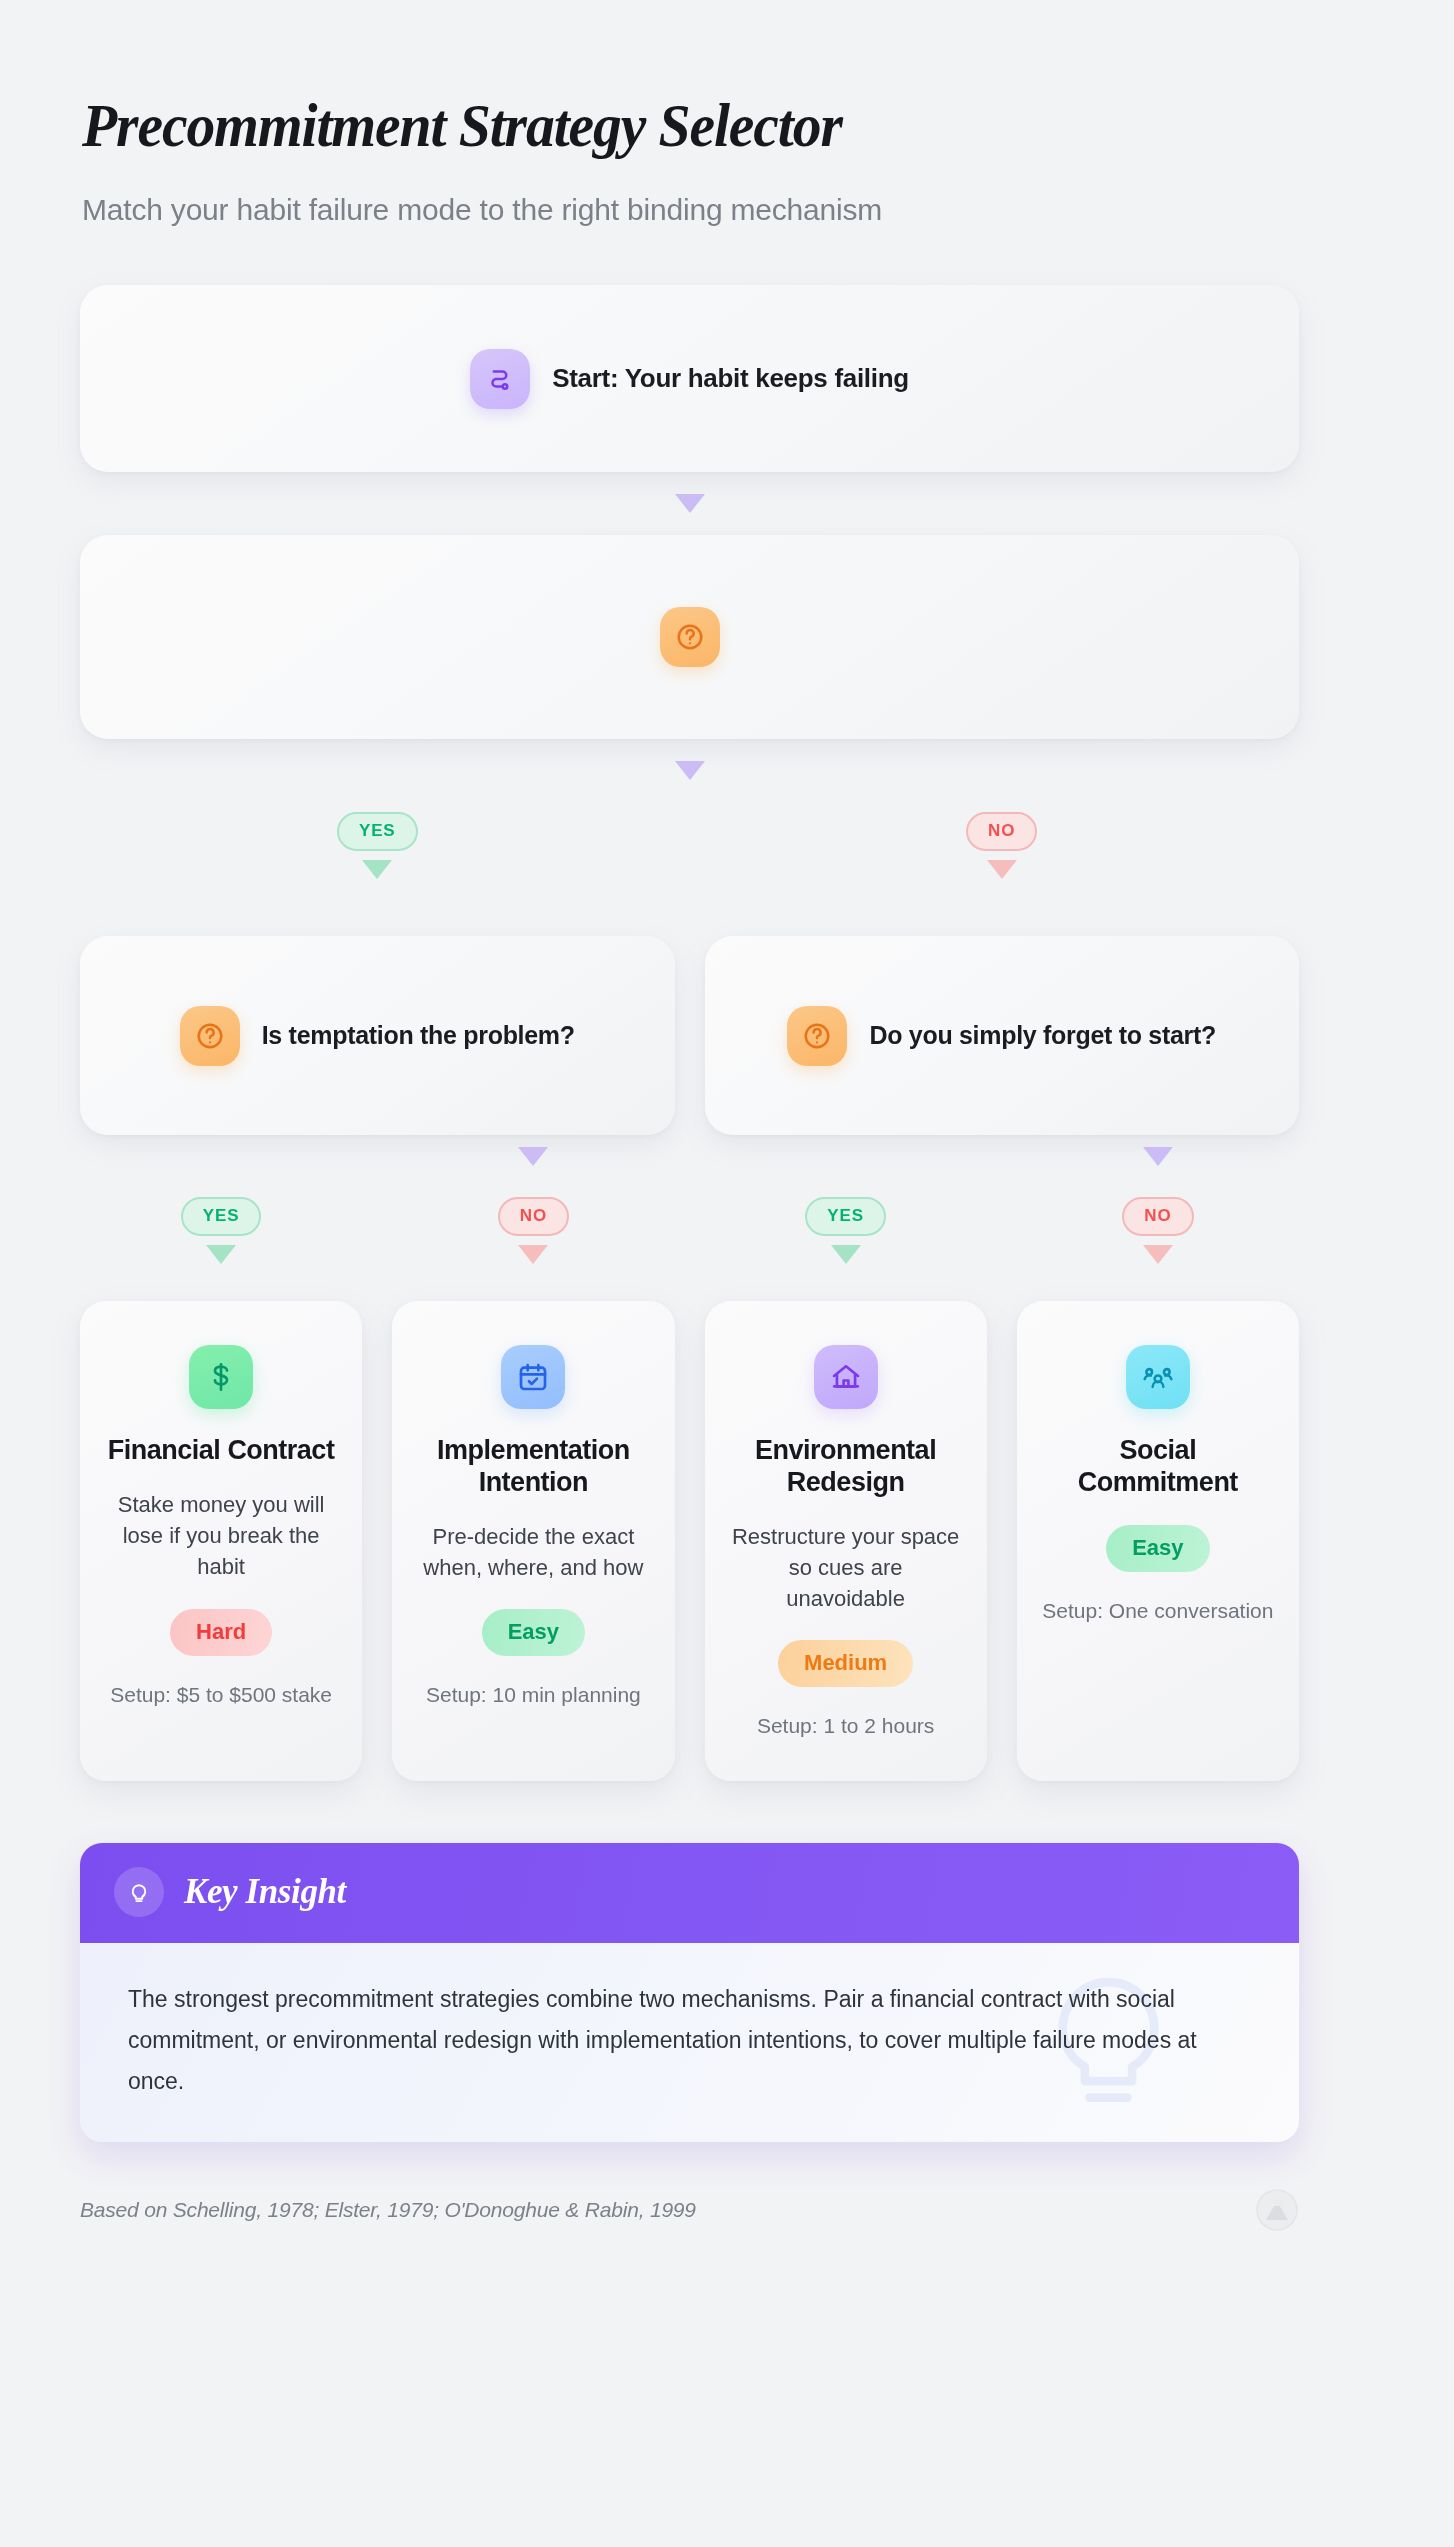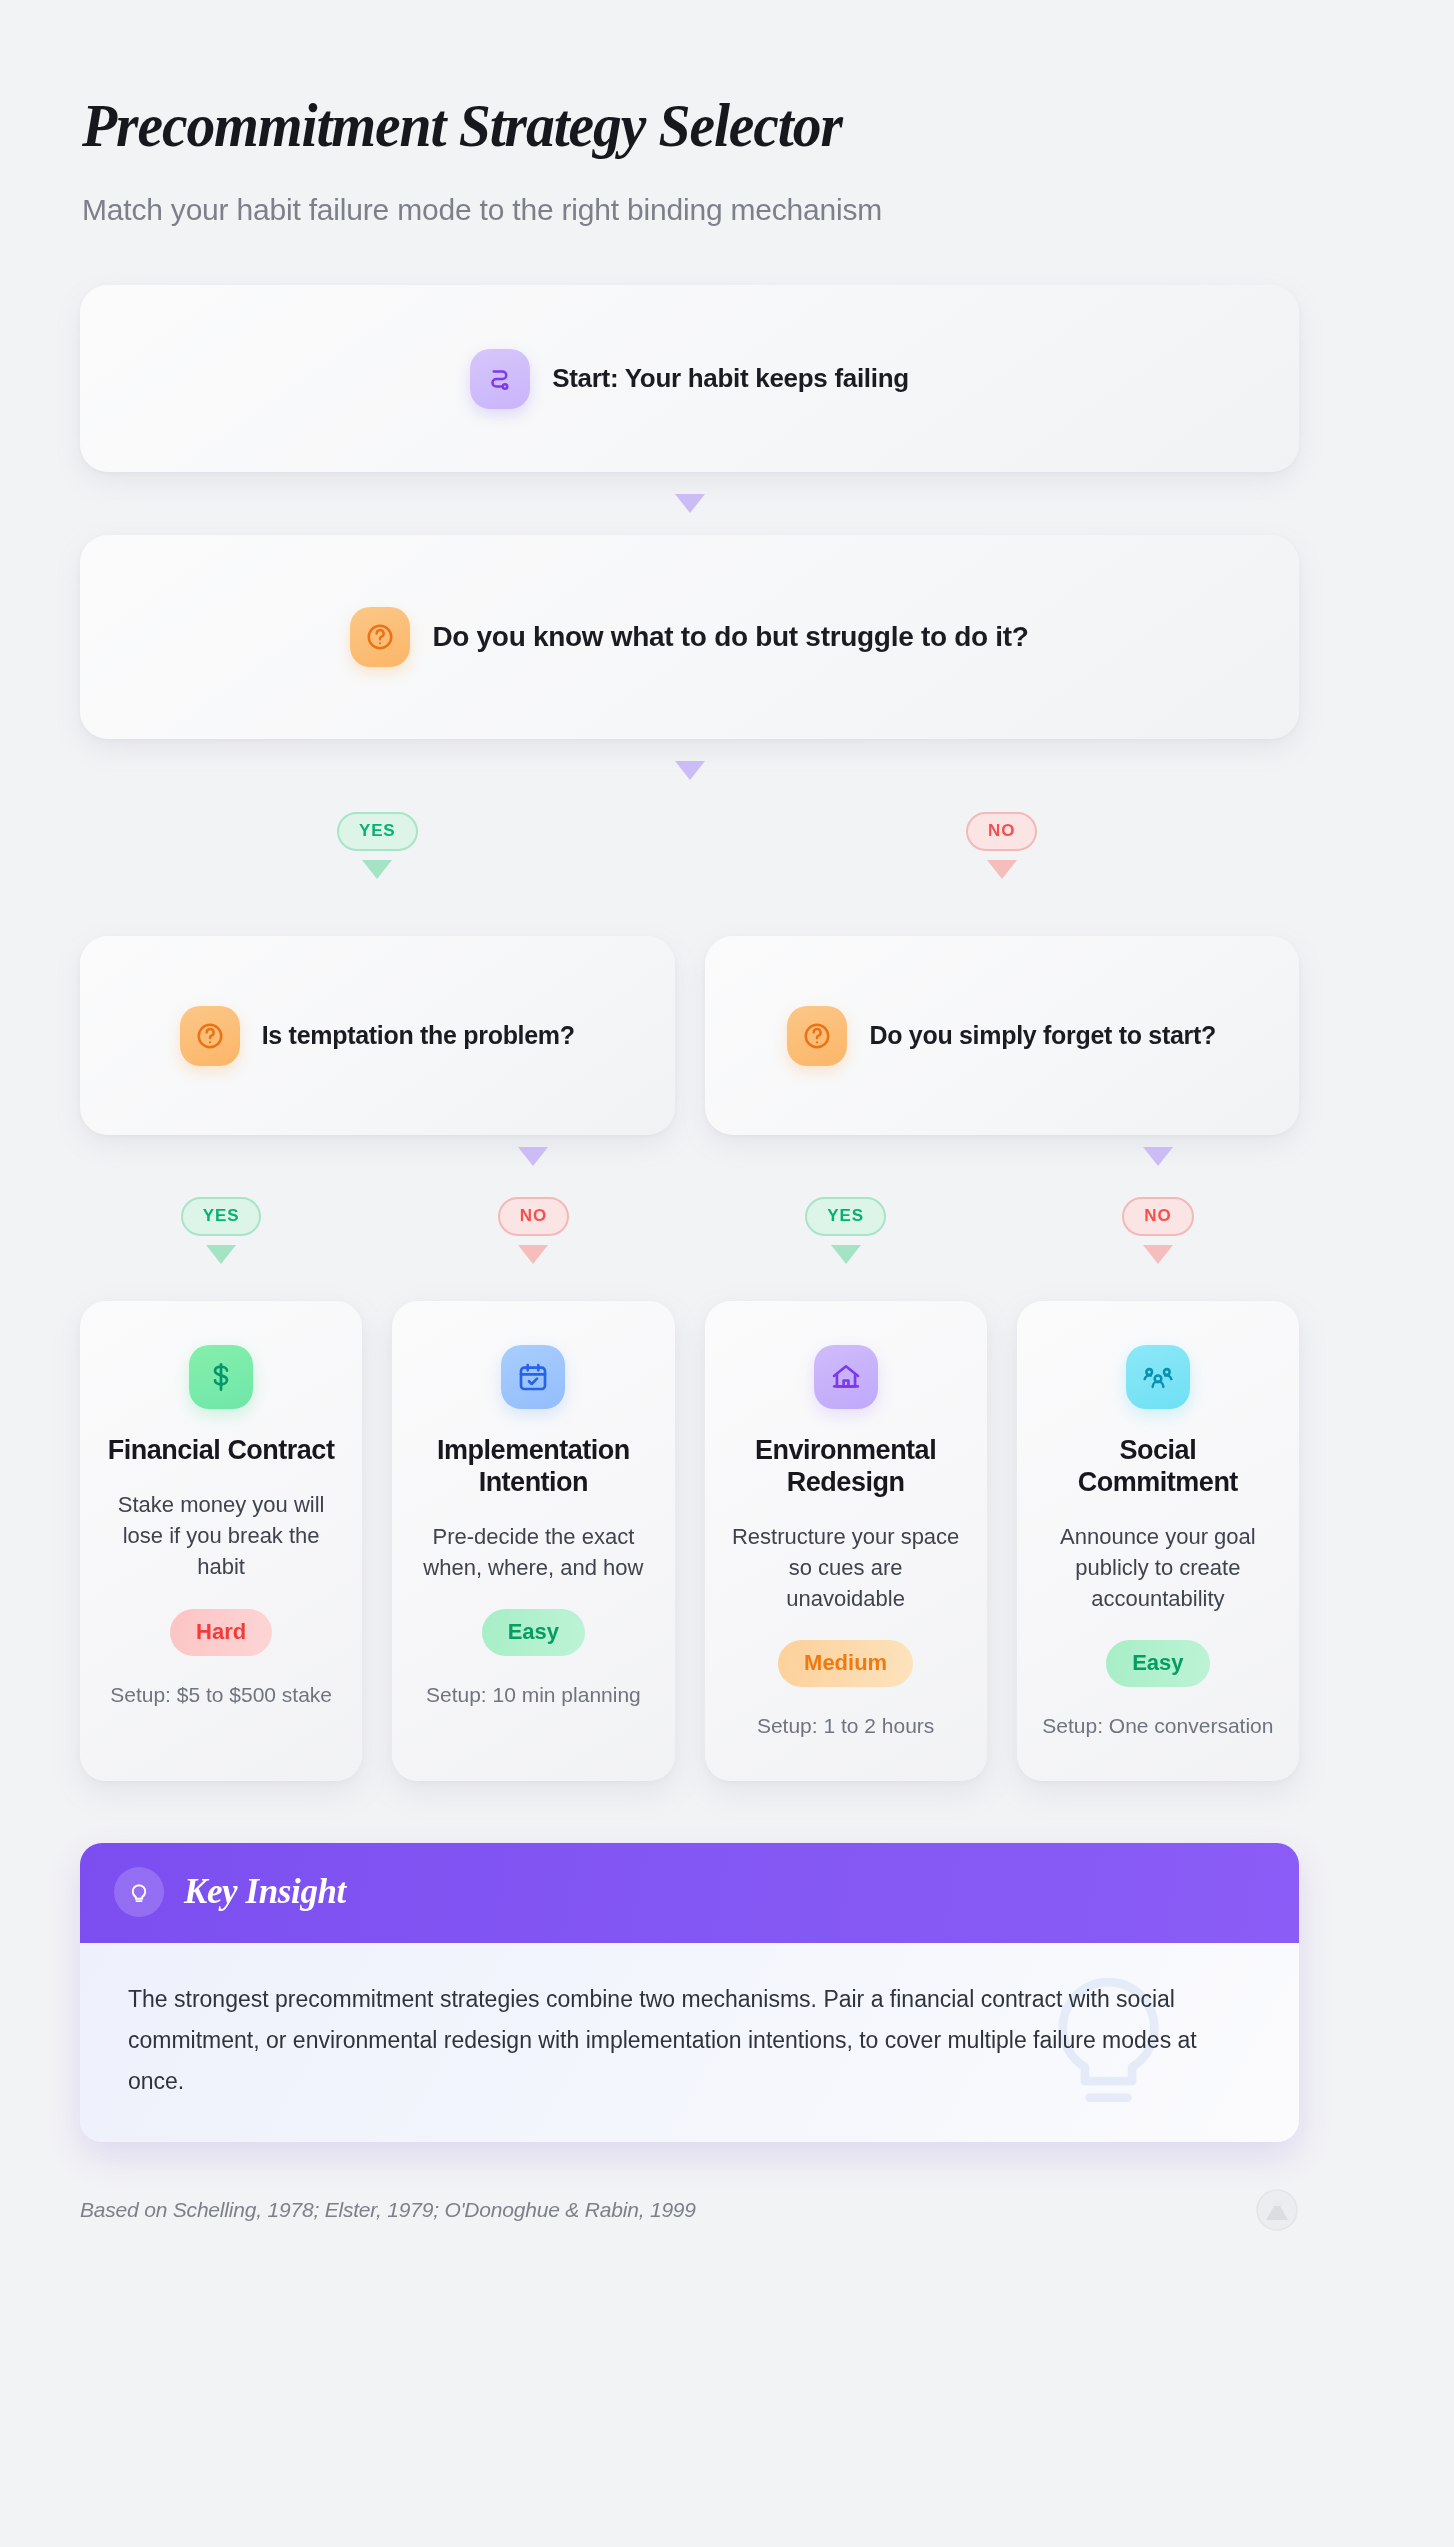--- a/index.html
+++ b/index.html
@@ -285,21 +285,20 @@
     </div>
 
     <div class="node node-q1">
       <span class="chip chip-orange">
         <svg width="30" height="30" viewBox="0 0 24 24" fill="none" stroke="#ea7317" stroke-width="2" stroke-linecap="round" stroke-linejoin="round">
           <circle cx="12" cy="12" r="9"></circle>
           <path d="M9.3 9.2a2.8 2.8 0 1 1 3.6 2.7c-.6.2-.9.8-.9 1.4v.4"></path>
           <circle cx="12" cy="17" r="0.9" fill="#ea7317" stroke="none"></circle>
         </svg>
       </span>
-      <span class="node-label">Do you know what to do but struggle to do it?</span>
     </div>
 
     <div class="connector-center">
       <div class="arrow"></div>
     </div>
 
     <div class="branch2">
       <div class="branch-cell">
         <div class="row-pill">
           <span class="pill pill-yes">YES</span>
@@ -441,21 +440,20 @@
           <svg width="32" height="32" viewBox="0 0 24 24" fill="none" stroke="#0891b2" stroke-width="1.9" stroke-linecap="round" stroke-linejoin="round">
             <circle cx="12" cy="13.4" r="2.5"></circle>
             <path d="M8 19.4a4 4 0 0 1 8 0"></path>
             <circle cx="5.4" cy="8.2" r="2.1"></circle>
             <path d="M2 13.6a3.5 3.5 0 0 1 4.6-2.6"></path>
             <circle cx="18.6" cy="8.2" r="2.1"></circle>
             <path d="M22 13.6a3.5 3.5 0 0 0-4.6-2.6"></path>
           </svg>
         </span>
         <div class="rcard-title">Social Commitment</div>
-        <div class="rcard-desc">Announce your goal publicly to create accountability</div>
         <span class="badge badge-easy">Easy</span>
         <div class="rcard-setup">Setup: One conversation</div>
       </div>
 
     </div>
   </div>
 
   <div class="insight">
     <div class="insight-head">
       <span class="bulb-circle">

